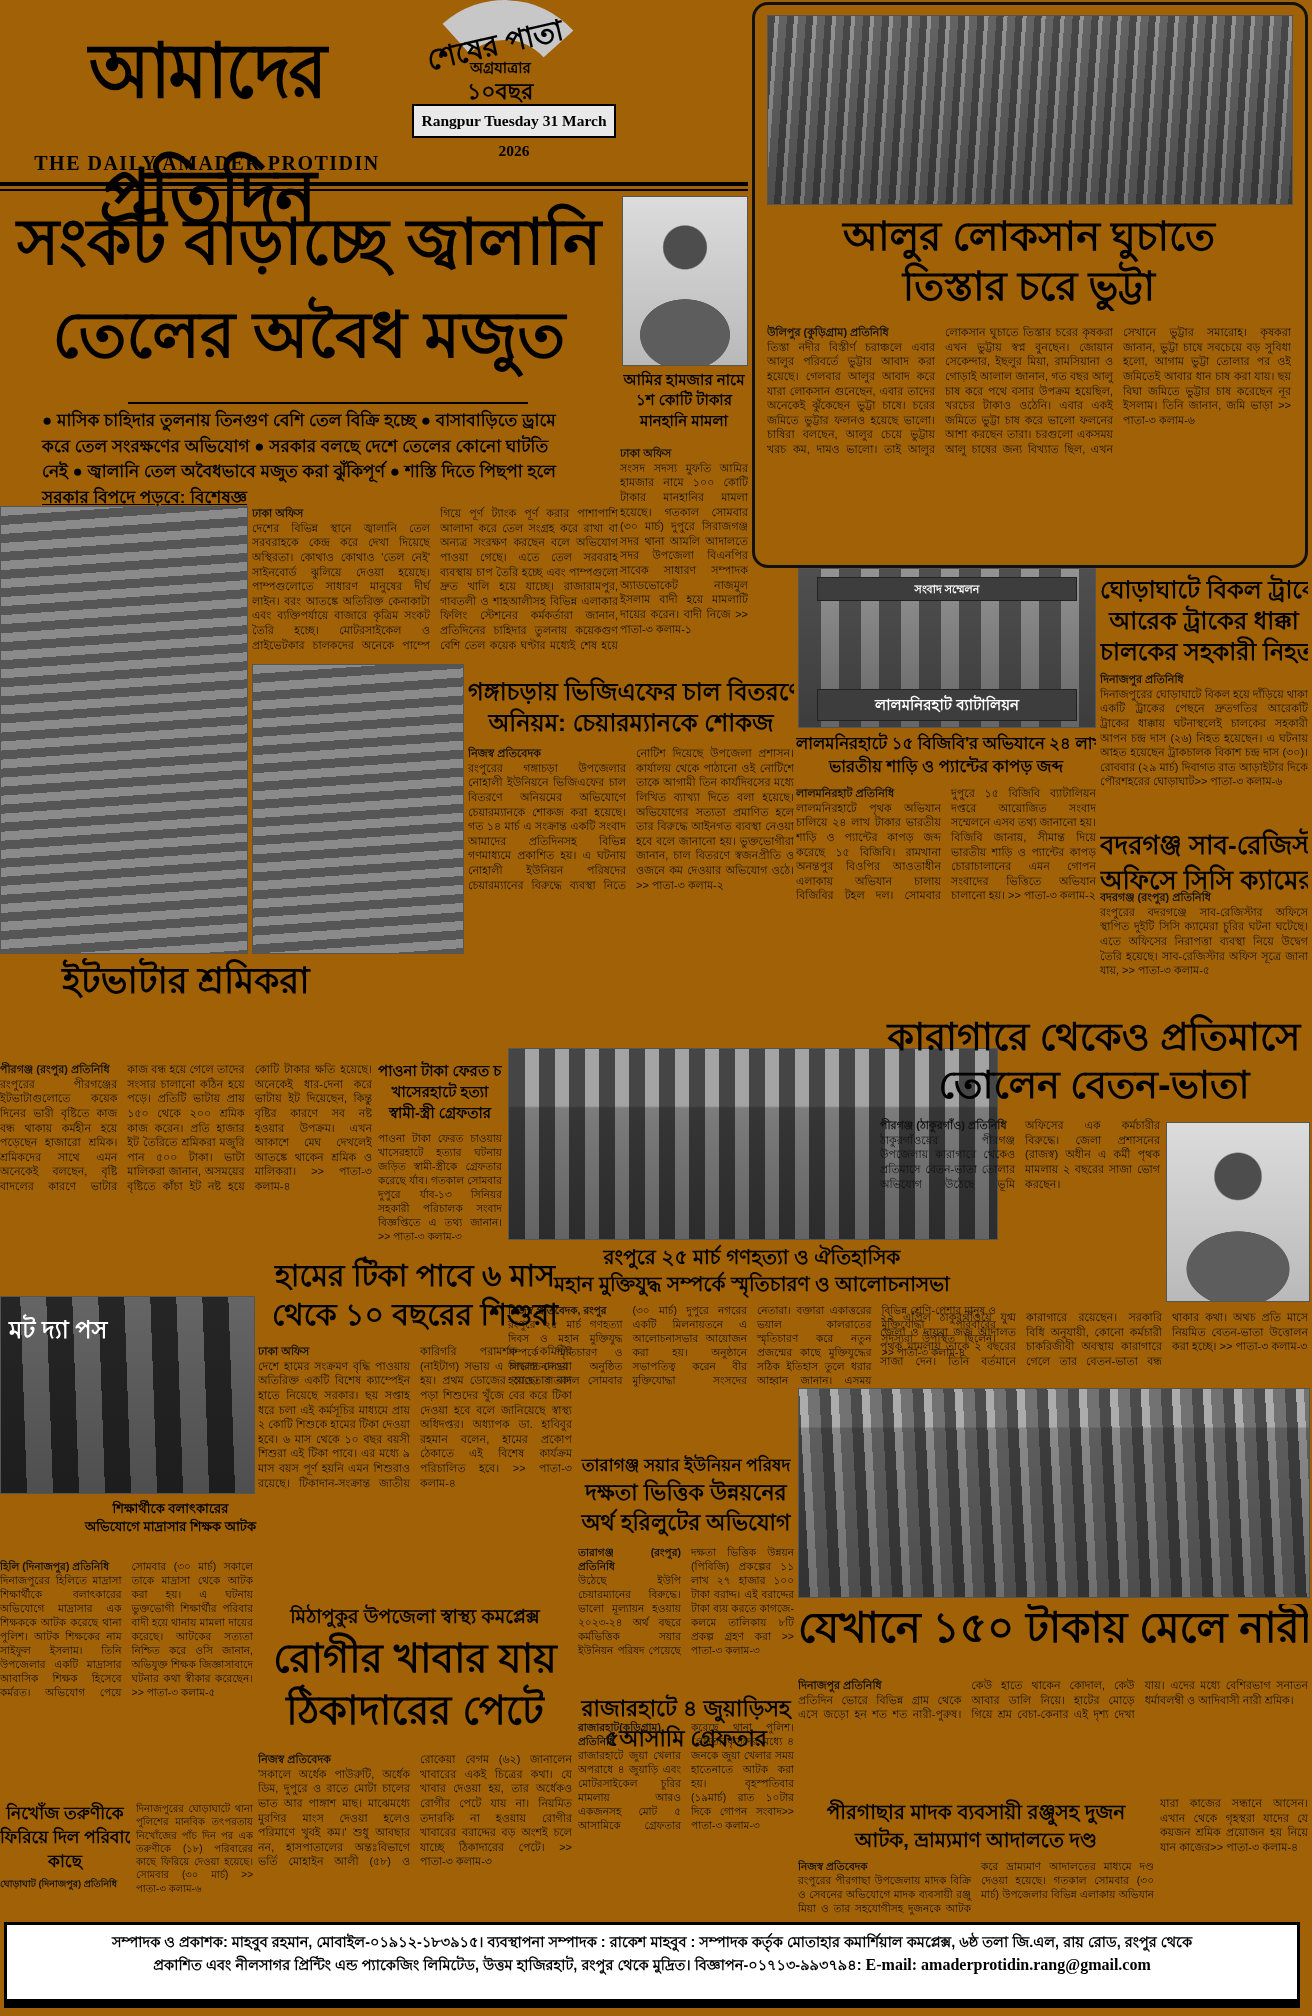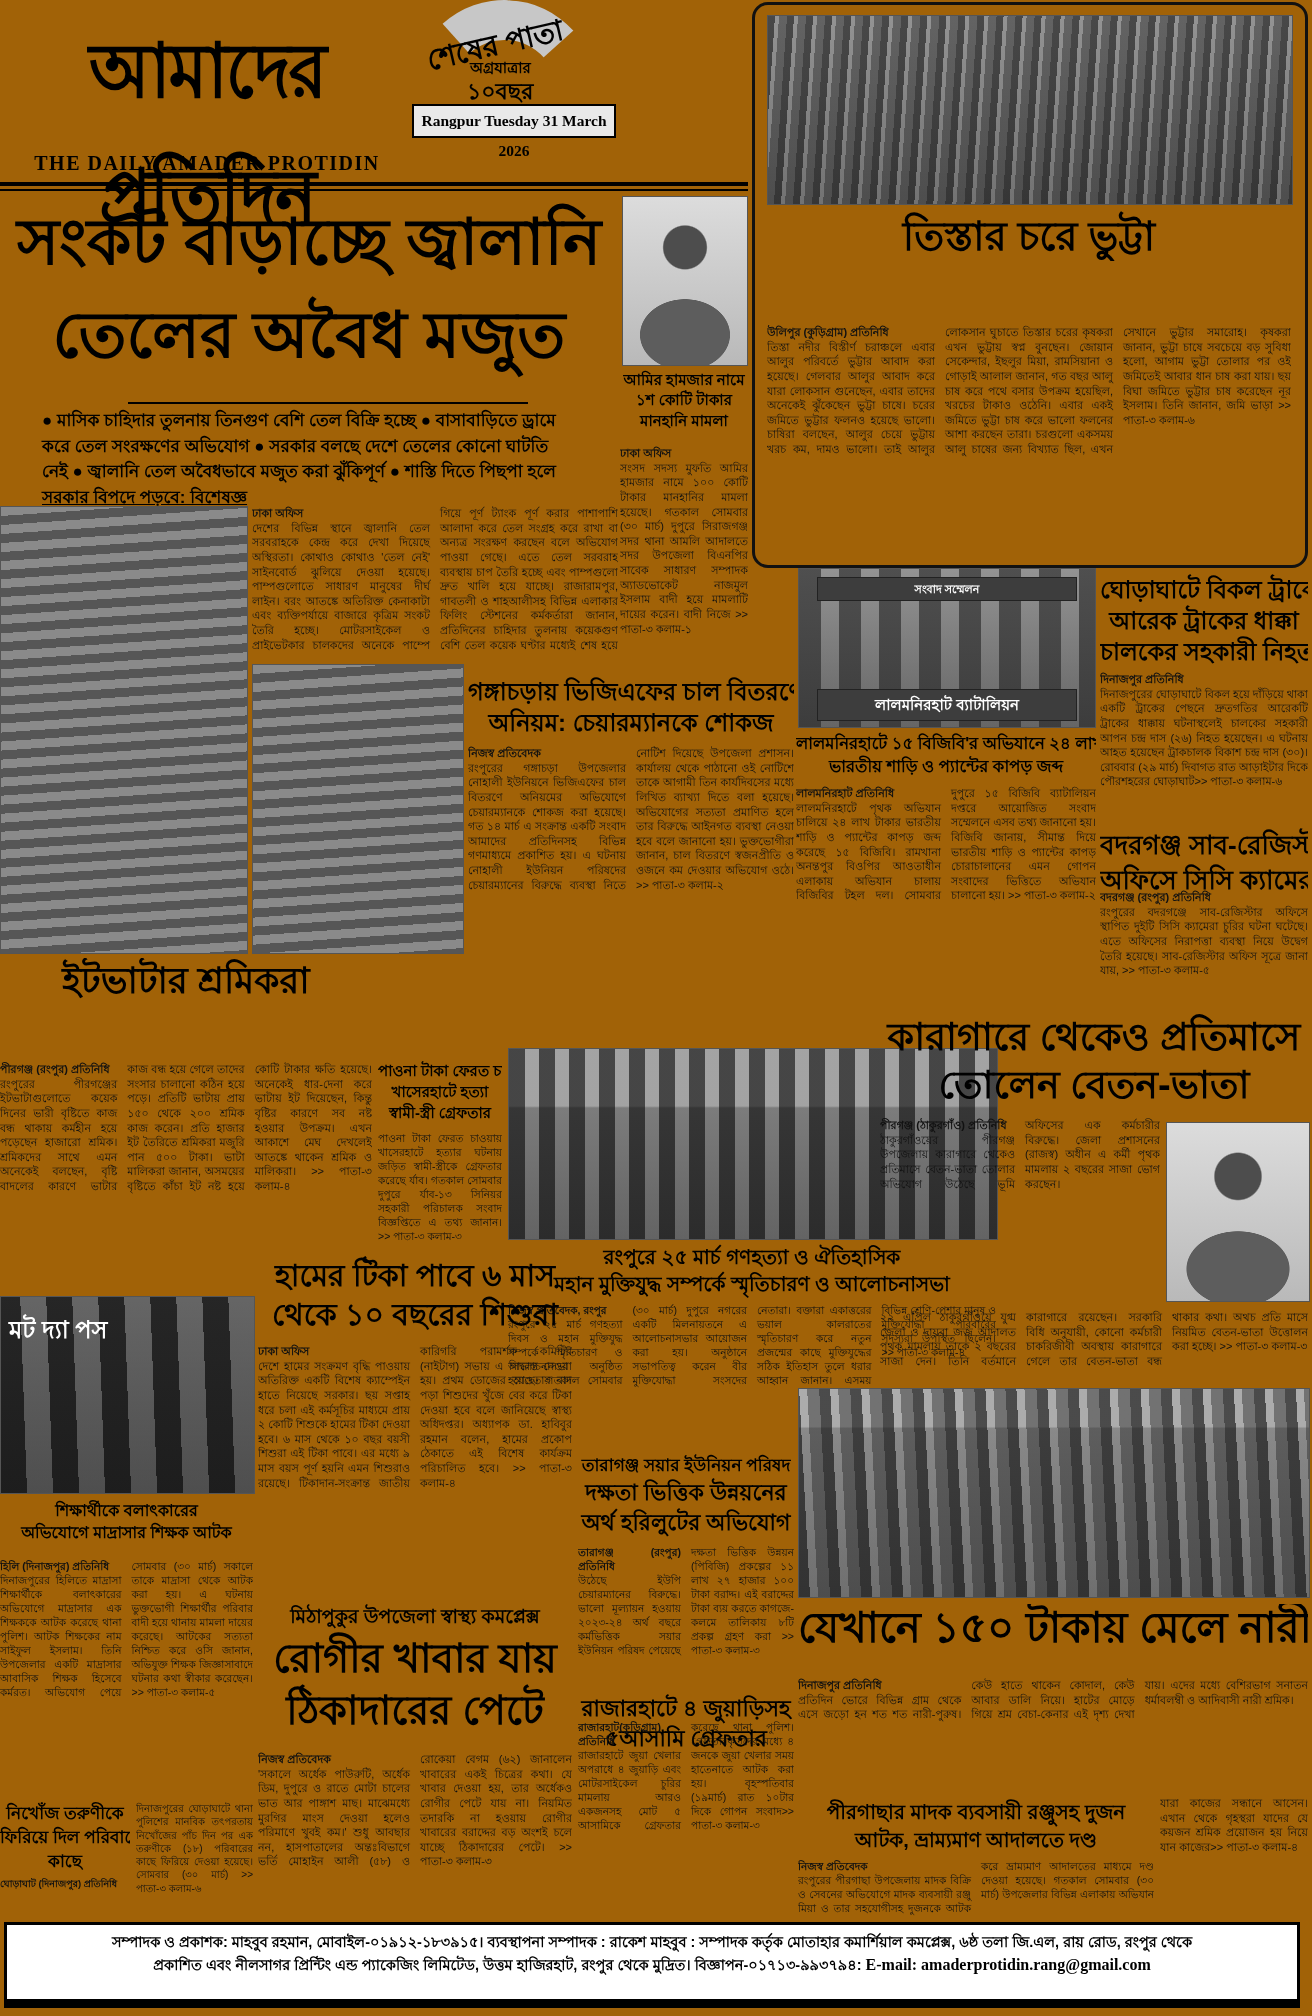--- a/index.html
+++ b/index.html
@@ -101,20 +101,21 @@
     </div>
     <div class="abs body" style="left:620px;top:446px;width:128px;height:226px;">
       <b class="byline">ঢাকা অফিস</b>
       <span>সংসদ সদস্য মুফতি আমির হামজার নামে ১০০ কোটি টাকার মানহানির মামলা হয়েছে। গতকাল সোমবার (৩০ মার্চ) দুপুরে সিরাজগঞ্জ সদর থানা আমলি আদালতে সদর উপজেলা বিএনপির সাবেক সাধারণ সম্পাদক অ্যাডভোকেট নাজমুল ইসলাম বাদী হয়ে মামলাটি দায়ের করেন। বাদী নিজে &gt;&gt; পাতা-৩ কলাম-১</span>
     </div>
   </section>
 
   <section class="abs fbox" style="left:752px;top:2px;width:550px;height:560px;">
     <div class="ph ph-corn" style="left:12px;top:10px;width:524px;height:188px;"></div>
     <div class="abs hl" style="left:10px;top:206px;width:528px;font-size:40px;line-height:1.25;">
+      <div>আলুর লোকসান ঘুচাতে</div>
       <div>তিস্তার চরে ভুট্টা</div>
     </div>
     <div class="abs body cols3" style="left:12px;top:320px;width:524px;height:228px;">
       <b class="byline">উলিপুর (কুড়িগ্রাম) প্রতিনিধি</b>
       <span>তিস্তা নদীর বিস্তীর্ণ চরাঞ্চলে এবার আলুর পরিবর্তে ভুট্টার আবাদ করা হয়েছে। গেলবার আলুর আবাদ করে যারা লোকসান গুনেছেন, এবার তাদের অনেকেই ঝুঁকেছেন ভুট্টা চাষে। চরের জমিতে ভুট্টার ফলনও হয়েছে ভালো। চাষিরা বলছেন, আলুর চেয়ে ভুট্টায় খরচ কম, দামও ভালো। তাই আলুর লোকসান ঘুচাতে তিস্তার চরের কৃষকরা এখন ভুট্টায় স্বপ্ন বুনছেন। জোয়ান সেকেন্দার, ইছলুর মিয়া, রামসিয়ানা ও গোড়াই আলাল জানান, গত বছর আলু চাষ করে পথে বসার উপক্রম হয়েছিল, খরচের টাকাও ওঠেনি। এবার একই জমিতে ভুট্টা চাষ করে ভালো ফলনের আশা করছেন তারা। চরগুলো একসময় আলু চাষের জন্য বিখ্যাত ছিল, এখন সেখানে ভুট্টার সমারোহ। কৃষকরা জানান, ভুট্টা চাষে সবচেয়ে বড় সুবিধা হলো, আগাম ভুট্টা তোলার পর ওই জমিতেই আবার ধান চাষ করা যায়। ছয় বিঘা জমিতে ভুট্টার চাষ করেছেন নূর ইসলাম। তিনি জানান, জমি ভাড়া &gt;&gt; পাতা-৩ কলাম-৬</span>
     </div>
   </section>
 
   <section>
     <div class="abs hl" style="left:468px;top:676px;width:326px;font-size:24px;line-height:1.3;">
@@ -221,21 +222,21 @@
     <div class="abs body cols2" style="left:258px;top:1344px;width:314px;height:250px;">
       <b class="byline">ঢাকা অফিস</b>
       <span>দেশে হামের সংক্রমণ বৃদ্ধি পাওয়ায় অতিরিক্ত একটি বিশেষ ক্যাম্পেইন হাতে নিয়েছে সরকার। ছয় সপ্তাহ ধরে চলা এই কর্মসূচির মাধ্যমে প্রায় ২ কোটি শিশুকে হামের টিকা দেওয়া হবে। ৬ মাস থেকে ১০ বছর বয়সী শিশুরা এই টিকা পাবে। এর মধ্যে ৯ মাস বয়স পূর্ণ হয়নি এমন শিশুরাও রয়েছে। টিকাদান-সংক্রান্ত জাতীয় কারিগরি পরামর্শক কমিটির (নাইটাগ) সভায় এ সিদ্ধান্ত নেওয়া হয়। প্রথম ডোজের আওতায় বাদ পড়া শিশুদের খুঁজে বের করে টিকা দেওয়া হবে বলে জানিয়েছে স্বাস্থ্য অধিদপ্তর। অধ্যাপক ডা. হাবিবুর রহমান বলেন, হামের প্রকোপ ঠেকাতে এই বিশেষ কার্যক্রম পরিচালিত হবে। &gt;&gt; পাতা-৩ কলাম-৪</span>
     </div>
   </section>
 
   <section>
     <div class="ph ph-police" style="left:0px;top:1296px;width:253px;height:196px;">
       <div class="abs" style="left:8px;top:14px;color:#fff;font-weight:800;font-size:24px;">মট দ্যা পস</div>
     </div>
-    <div class="abs hl" style="left:0px;top:1500px;width:253px;font-size:16px;line-height:1.4;">
+    <div class="abs hl" style="left:0px;top:1500px;width:253px;font-size:13px;line-height:1.4;padding-left:44px;">
       <div>শিক্ষার্থীকে বলাৎকারের</div>
       <div>অভিযোগে মাদ্রাসার শিক্ষক আটক</div>
     </div>
     <div class="abs body cols2" style="left:0px;top:1560px;width:253px;height:234px;font-size:10.5px;">
       <b class="byline">হিলি (দিনাজপুর) প্রতিনিধি</b>
       <span>দিনাজপুরের হিলিতে মাদ্রাসা শিক্ষার্থীকে বলাৎকারের অভিযোগে মাদ্রাসার এক শিক্ষককে আটক করেছে থানা পুলিশ। আটক শিক্ষকের নাম সাইফুল ইসলাম। তিনি উপজেলার একটি মাদ্রাসার আবাসিক শিক্ষক হিসেবে কর্মরত। অভিযোগ পেয়ে সোমবার (৩০ মার্চ) সকালে তাকে মাদ্রাসা থেকে আটক করা হয়। এ ঘটনায় ভুক্তভোগী শিক্ষার্থীর পরিবার বাদী হয়ে থানায় মামলা দায়ের করেছে। আটকের সত্যতা নিশ্চিত করে ওসি জানান, অভিযুক্ত শিক্ষক জিজ্ঞাসাবাদে ঘটনার কথা স্বীকার করেছেন। &gt;&gt; পাতা-৩ কলাম-৫</span>
     </div>
   </section>
 
   <section>

